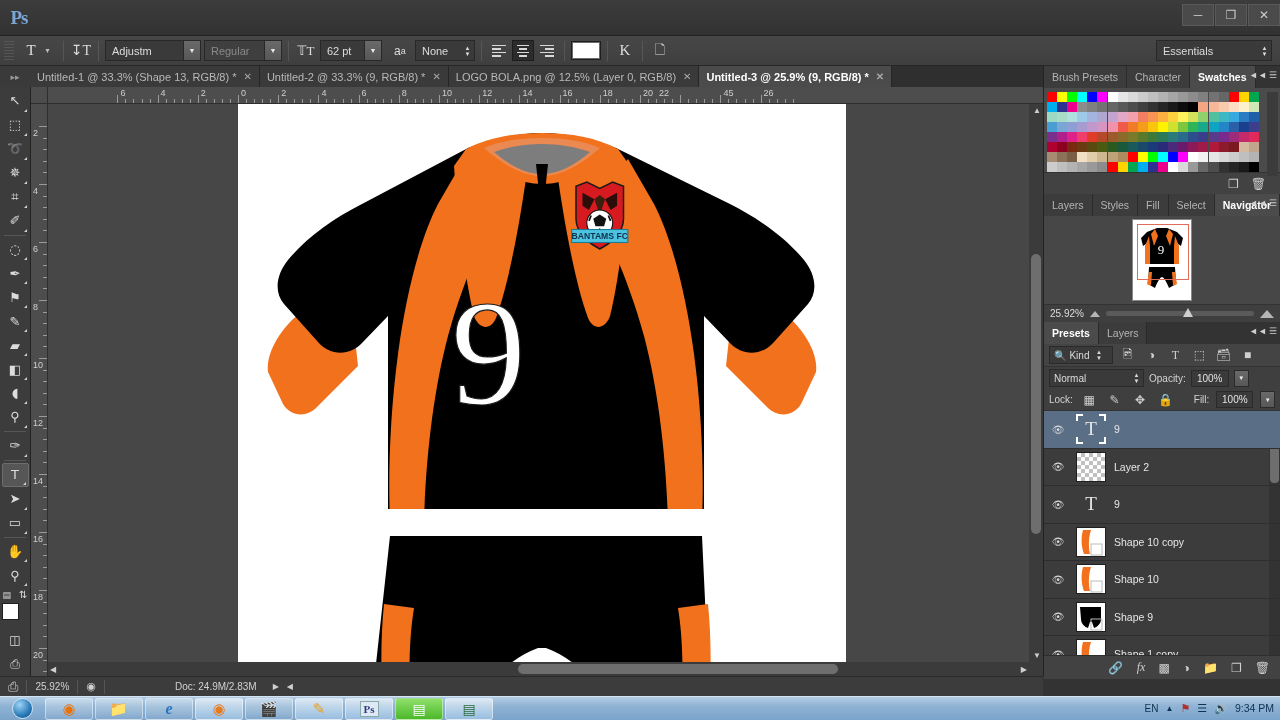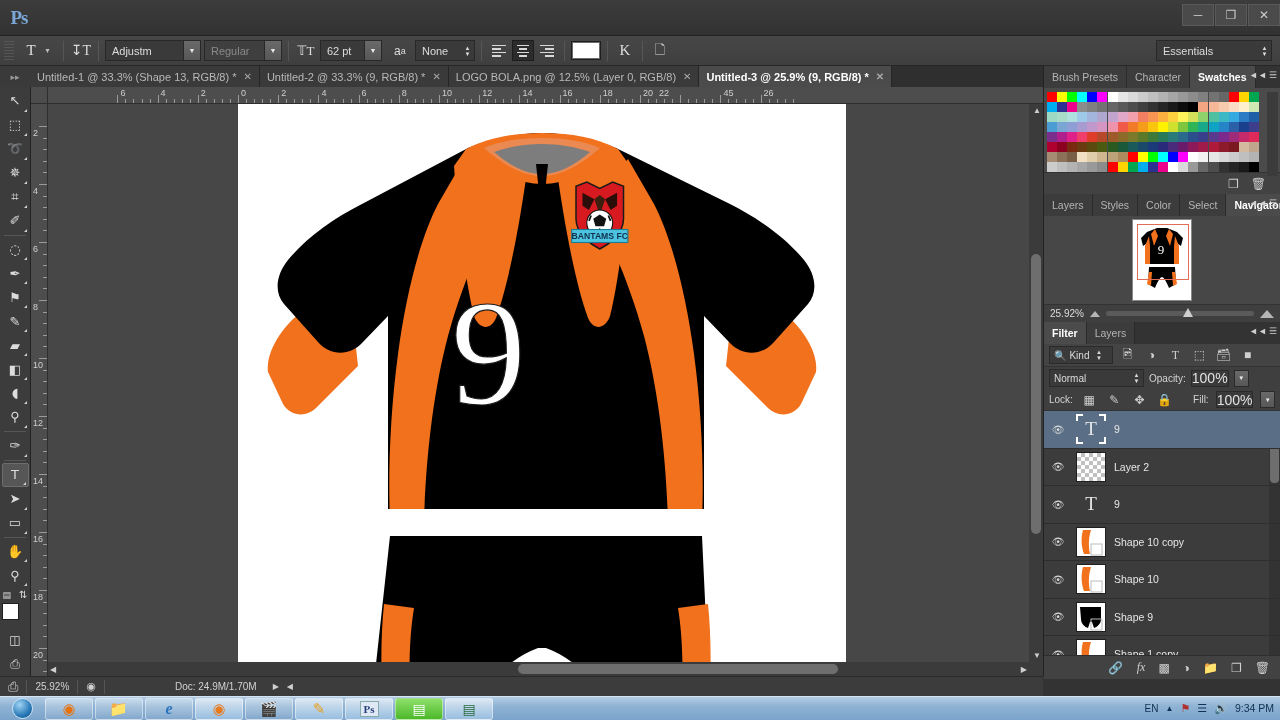--- a/index.html
+++ b/index.html
@@ -177,21 +177,21 @@
   .zoom-slider .knob { position:absolute; left:52%; top:-3px; width:0; height:0; border-left:5px solid transparent; border-right:5px solid transparent; border-bottom:9px solid #cfcfcf; }
   .tri { width:0;height:0;border-left:5px solid transparent;border-right:5px solid transparent;border-bottom:6px solid #b5b5b5; }
   .tri.big { border-left-width:7px;border-right-width:7px;border-bottom-width:8px; }
 
   
   .layers-toolbar { height:23px; background:#444444; display:flex; align-items:center; padding:0 5px; gap:5px; border-bottom:1px solid #333; }
   .kind-combo { width:64px; height:18px; background:#3a3a3a; border:1px solid #2a2a2a; display:flex; align-items:center; font-size:10px; color:#dcdcdc; padding-left:4px; gap:3px;}
   .filter-icn { width:19px; height:19px; display:flex; align-items:center; justify-content:center; color:#cfcfcf; font-size:12px; }
   .blend-row { height:22px; background:#3f3f3f; display:flex; align-items:center; padding:0 5px; gap:5px; font-size:10px; color:#d2d2d2;}
   .blend-combo { width:95px; height:18px; background:#3a3a3a;border:1px solid #2a2a2a; display:flex;align-items:center;padding-left:4px;font-size:10px;color:#dcdcdc; }
-  .val-box { width:38px; height:17px; background:#3a3a3a;border:1px solid #2a2a2a; font-size:14px; color:#e2e2e2; display:flex; align-items:center; justify-content:center;}
+  .val-box { width:38px; height:17px; background:#3a3a3a;border:1px solid #2a2a2a; font-size:10px; color:#e2e2e2; display:flex; align-items:center; justify-content:center;}
   .val-btn { width:15px;height:17px;background:linear-gradient(#6a6a6a,#575757);border:1px solid #2a2a2a;display:flex;align-items:center;justify-content:center;font-size:6px;color:#eee;}
   .lock-row { height:22px; background:#3f3f3f; display:flex; align-items:center; padding:0 5px; gap:7px; font-size:10px; color:#d2d2d2; border-bottom:1px solid #333;}
 
   .layer-list { height:244px; overflow:hidden; background:#3c3c3c; position:relative; }
   .layer {
     height:37.5px; display:flex; align-items:center; gap:6px;
     border-bottom:1px solid #2e2e2e; padding-left:4px; position:relative;
   }
   .layer.selected { background:#5a6e86; }
   .eye { width:20px; text-align:center; color:#d8d8d8; font-size:10px; }
@@ -674,21 +674,21 @@
     <div class="scroll-corner"></div>
   </div>
 
   <div class="statusbar">
     <div class="sb-cell" style="font-size:13px;">⎙</div>
     <div class="sb-div"></div>
     <div class="sb-cell">25.92%</div>
     <div class="sb-div"></div>
     <div class="sb-cell" style="font-size:11px;">◉</div>
     <div class="sb-div"></div>
-    <div class="sb-cell" style="padding-left:70px;">Doc: 24.9M/1.70M</div>
+    <div class="sb-cell" style="padding-left:70px;">Doc: 24.9M/2.83M</div>
     <div class="sb-cell" style="font-size:8px;">▶</div>
     <div class="sb-cell" style="font-size:8px;padding-left:0;">◀</div>
   </div>
 
   <div class="rightdock">
 
     <div class="panel-tabs" id="ptabs-top">
         <div class="ptab">Brush Presets</div>
         <div class="ptab">Character</div>
         <div class="ptab active">Swatches</div>
@@ -871,21 +871,21 @@
       <div class="sw-scroll"></div>
     </div>
     <div class="sw-foot">
       <div class="mini-icn">❐</div>
       <div class="mini-icn">🗑</div>
     </div>
 
     <div class="panel-tabs" id="ptabs-nav">
         <div class="ptab">Layers</div>
         <div class="ptab">Styles</div>
-        <div class="ptab">Color</div>
+        <div class="ptab">Fill</div>
         <div class="ptab">Select</div>
         <div class="ptab active">Navigator</div>
         <div class="pmenu">
           <span>◄◄</span>
           <span>☰</span>
         </div>
       </div>
     <div class="nav-body">
       <div class="nav-thumb">
         <svg width="58" height="80" viewBox="0 0 58 80">
@@ -907,21 +907,21 @@
     <div class="nav-bar">
       <span>25.92%</span>
       <div class="tri"></div>
       <div class="zoom-slider">
           <div class="knob"></div>
         </div>
       <div class="tri big"></div>
     </div>
 
     <div class="panel-tabs" id="ptabs-layers">
-        <div class="ptab active">Filter</div>
+        <div class="ptab active">Presets</div>
         <div class="ptab">Layers</div>
         <div class="pmenu">
           <span>◄◄</span>
           <span>☰</span>
         </div>
       </div>
     <div class="layers-toolbar">
       <div class="kind-combo">
         <span>🔍</span>
         <span>Kind</span>

